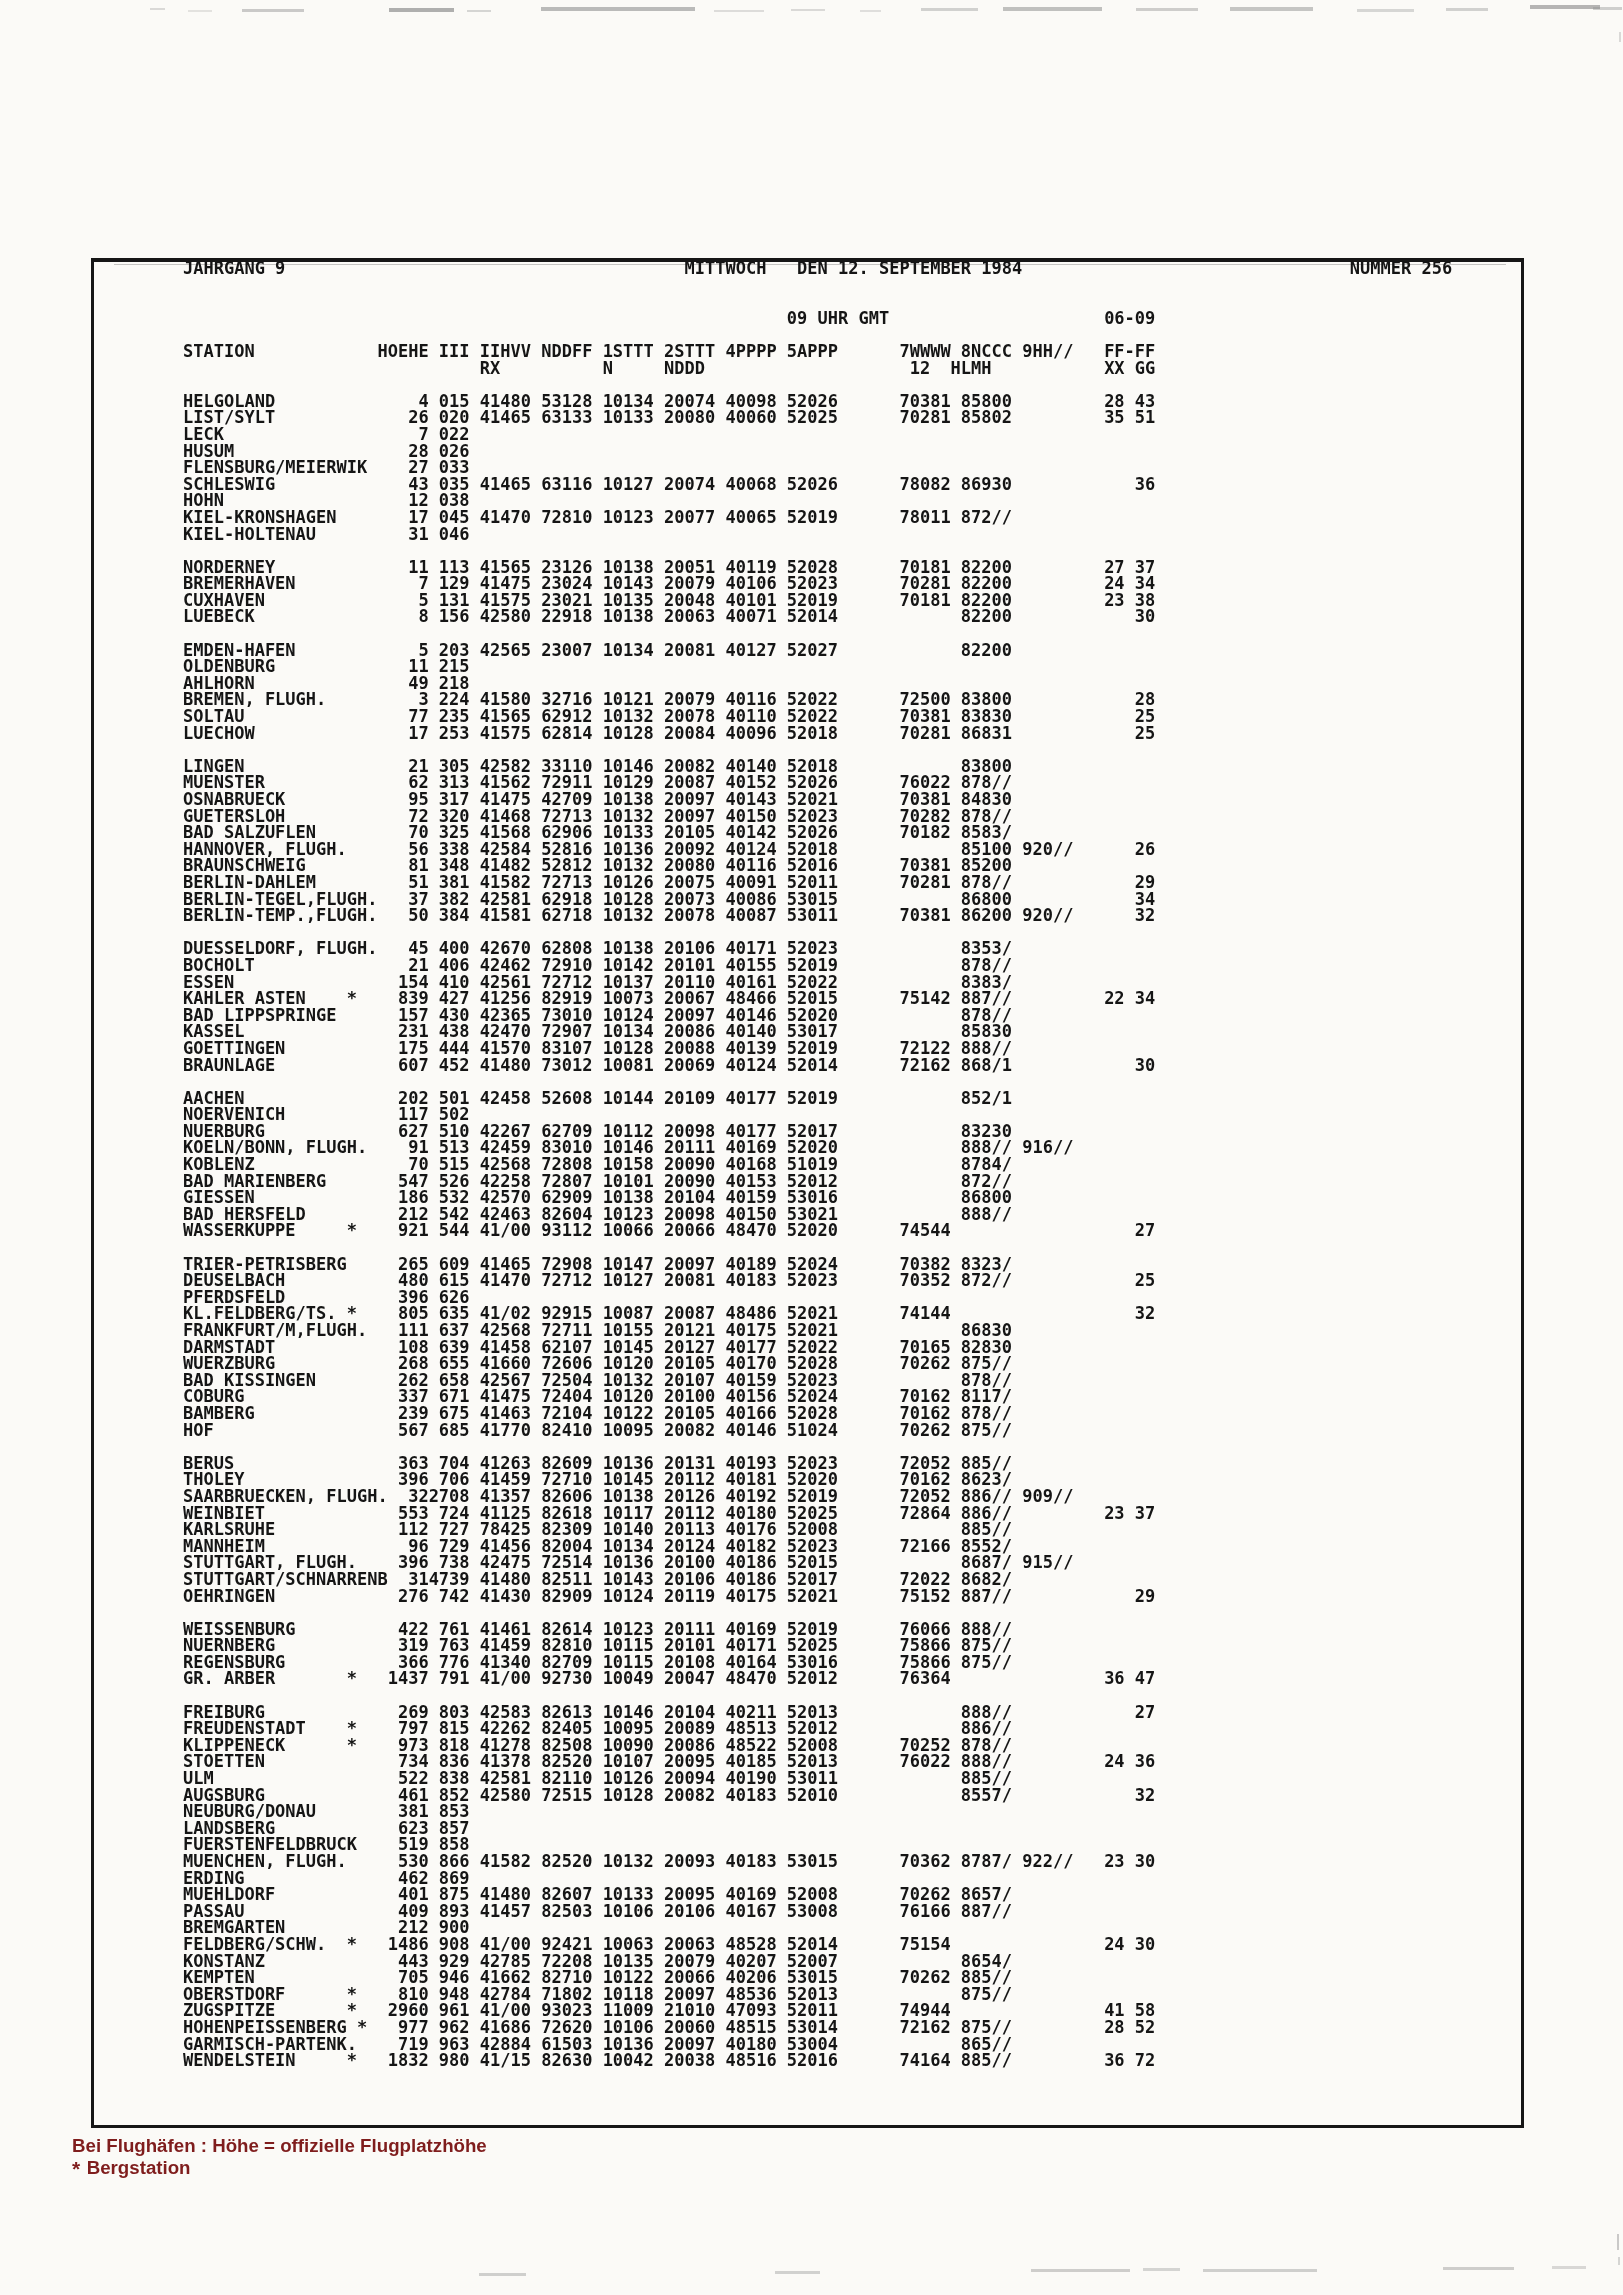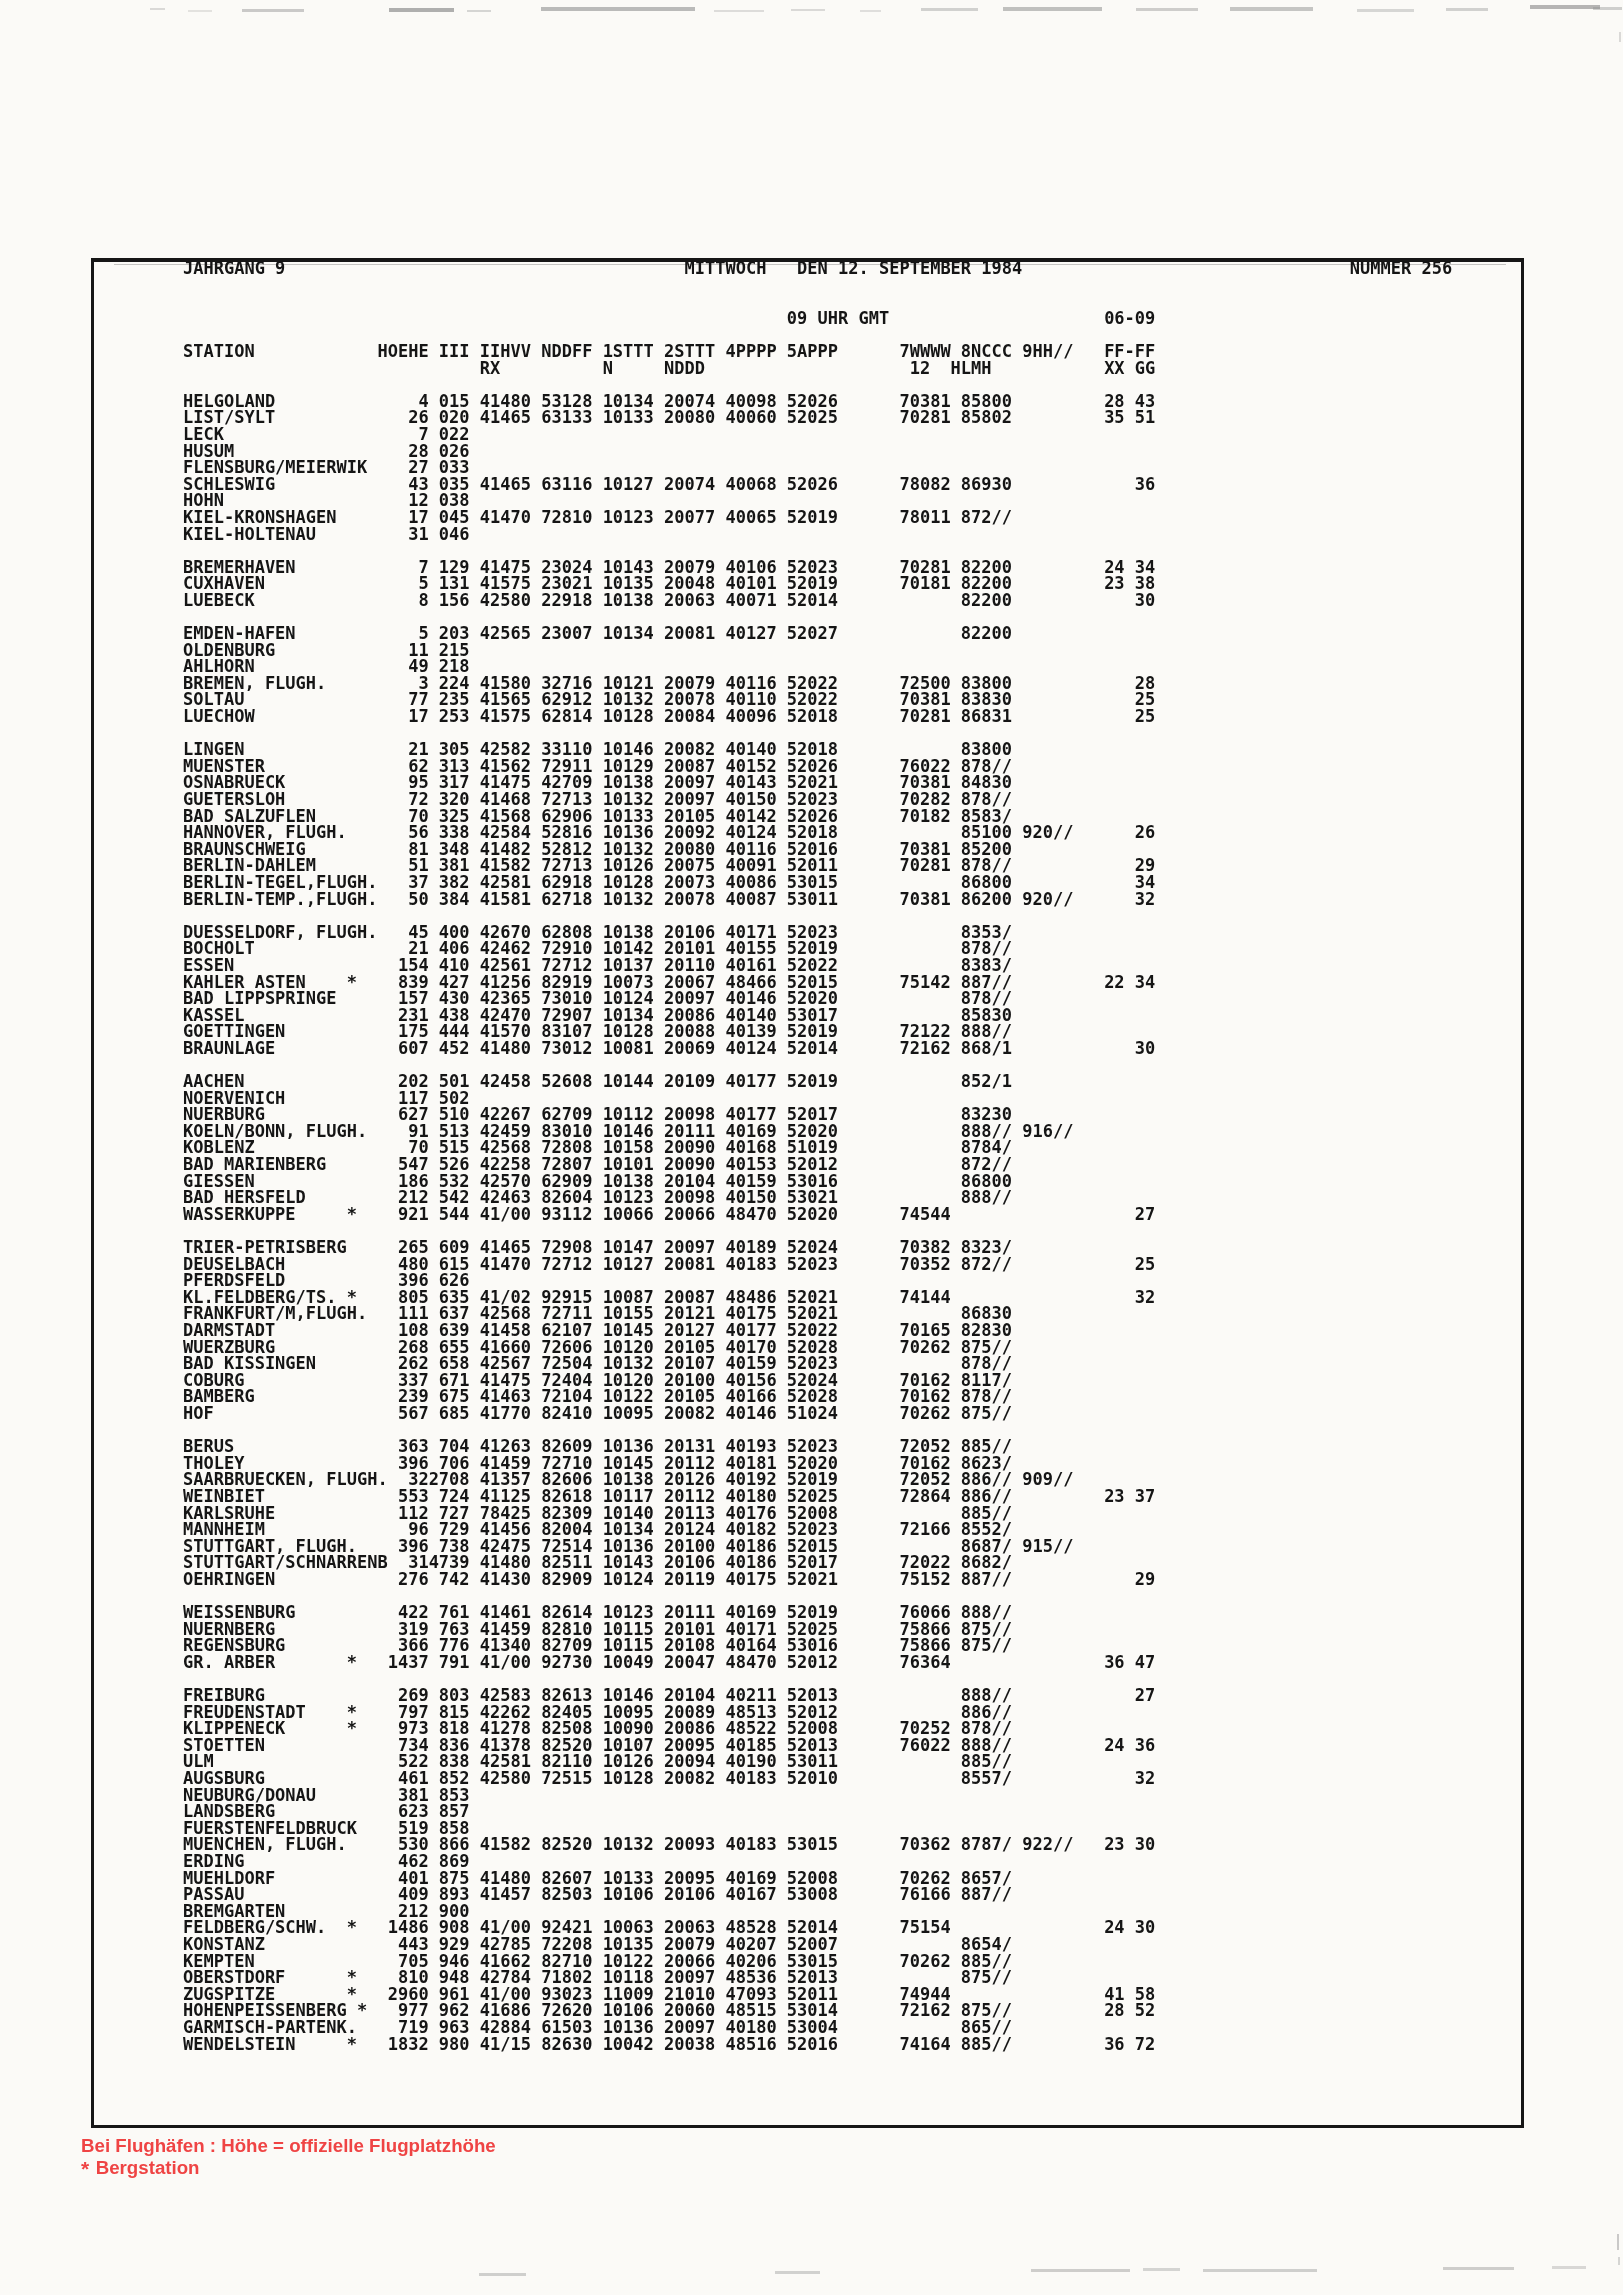--- a/index.html
+++ b/index.html
@@ -28,22 +28,22 @@
   .printout{
     position:absolute;
     left:183px;top:260px;
     width:1331px;
     color:#151515;
     font:700 17px/16.6px "DejaVu Sans Mono", monospace;
     letter-spacing:0;
   }
   .ln{white-space:pre;min-height:16.6px;line-height:16.6px;}
   .footer{
-    position:absolute;left:81px;top:2135px;
-    color:#ef4444;
+    position:absolute;left:72px;top:2135px;
+    color:#7f1d1d;
     font:700 18.7px/22px "Liberation Sans", sans-serif;
   }
   .footer .star{display:inline-block;font-size:21px;line-height:0;vertical-align:-1.6px;margin-right:6.5px;}
 </style>
 </head>
 <body>
 
 <div class="page">
 
   <div class="frame">
@@ -62,20 +62,21 @@
       <div class="ln">HELGOLAND              4 015 41480 53128 10134 20074 40098 52026      70381 85800         28 43</div>
       <div class="ln">LIST/SYLT             26 020 41465 63133 10133 20080 40060 52025      70281 85802         35 51</div>
       <div class="ln">LECK                   7 022</div>
       <div class="ln">HUSUM                 28 026</div>
       <div class="ln">FLENSBURG/MEIERWIK    27 033</div>
       <div class="ln">SCHLESWIG             43 035 41465 63116 10127 20074 40068 52026      78082 86930            36</div>
       <div class="ln">HOHN                  12 038</div>
       <div class="ln">KIEL-KRONSHAGEN       17 045 41470 72810 10123 20077 40065 52019      78011 872//</div>
       <div class="ln">KIEL-HOLTENAU         31 046</div>
       <div class="ln"></div>
+      <div class="ln">NORDERNEY             11 113 41565 23126 10138 20051 40119 52028      70181 82200         27 37</div>
       <div class="ln">BREMERHAVEN            7 129 41475 23024 10143 20079 40106 52023      70281 82200         24 34</div>
       <div class="ln">CUXHAVEN               5 131 41575 23021 10135 20048 40101 52019      70181 82200         23 38</div>
       <div class="ln">LUEBECK                8 156 42580 22918 10138 20063 40071 52014            82200            30</div>
       <div class="ln"></div>
       <div class="ln">EMDEN-HAFEN            5 203 42565 23007 10134 20081 40127 52027            82200</div>
       <div class="ln">OLDENBURG             11 215</div>
       <div class="ln">AHLHORN               49 218</div>
       <div class="ln">BREMEN, FLUGH.         3 224 41580 32716 10121 20079 40116 52022      72500 83800            28</div>
       <div class="ln">SOLTAU                77 235 41565 62912 10132 20078 40110 52022      70381 83830            25</div>
       <div class="ln">LUECHOW               17 253 41575 62814 10128 20084 40096 52018      70281 86831            25</div>

